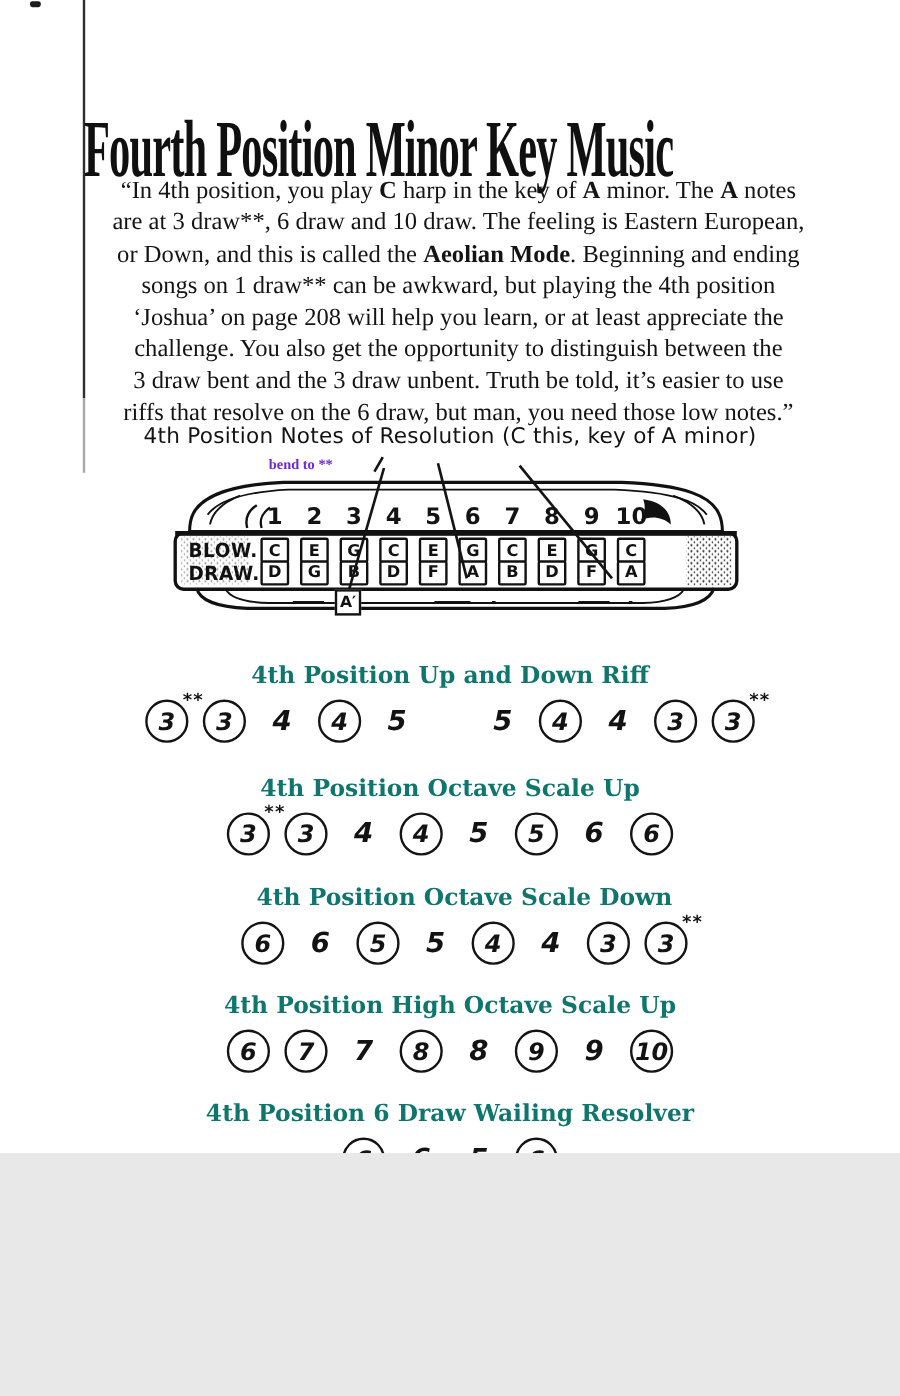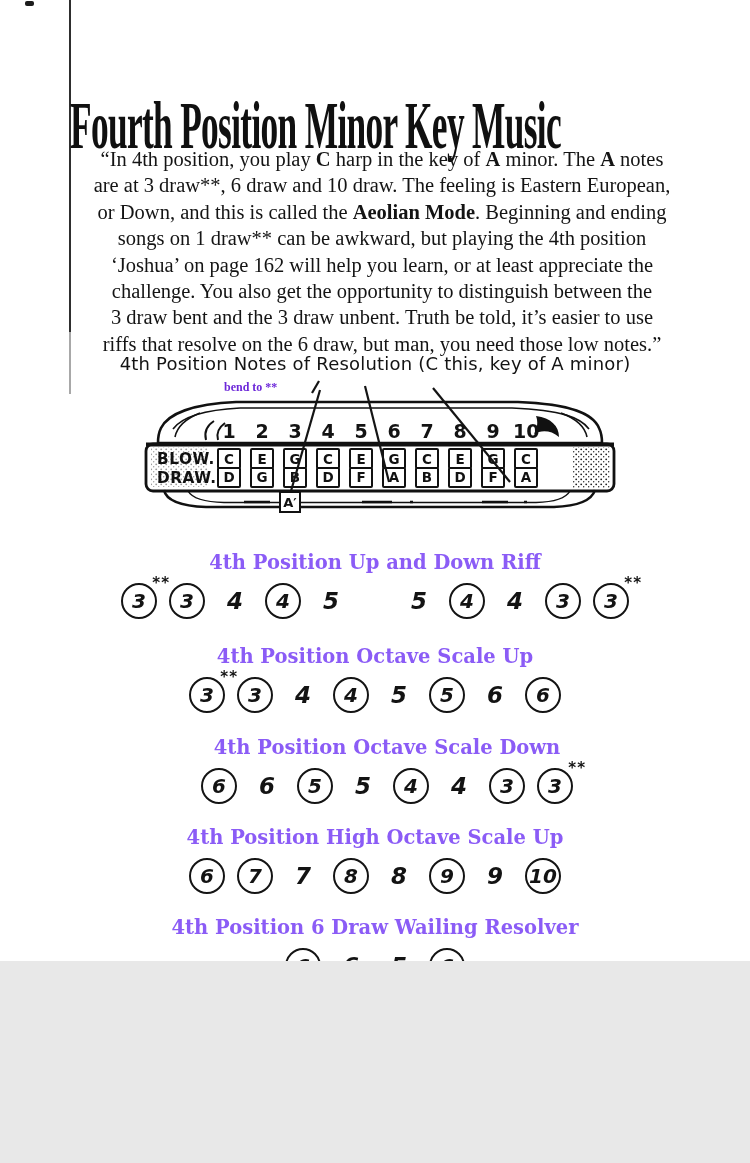--- a/index.html
+++ b/index.html
@@ -64,21 +64,21 @@
     position:absolute; left:139px; top:113px; z-index:5; box-sizing:border-box;
     width:22px; height:22px; border:2.2px solid #111; background:#fff;
     display:flex; align-items:center; justify-content:center;
     font-family:"DejaVu Sans", sans-serif; font-weight:800; font-size:13px; color:#111;
   }
 
   
   .riff{position:absolute; left:0; width:750px; text-align:center;}
   .riff-title{
     font-family:"DejaVu Serif", serif; font-weight:700; font-size:19.5px;
-    line-height:24px; color:#8b5cf6;
+    line-height:24px; color:#0f766e;
   }
   .riff-row{
     margin-top:8px; display:flex; justify-content:center; align-items:center; gap:12px;
   }
   .riff-note{
     position:relative; width:36px; height:36px; box-sizing:border-box; flex:0 0 auto;
     display:flex; align-items:center; justify-content:center;
     font-family:"DejaVu Sans", sans-serif; font-style:italic; font-weight:700;
     font-size:23px; color:#131313;
   }
@@ -102,21 +102,21 @@
   <div class="gutter-line-fade"></div>
   <div class="corner-speck"></div>
 
   <h1 class="title">Fourth Position Minor Key Music</h1>
 
   <div class="para" id="paragraph">
       <div class="para-line"><span>“In 4th position, you play </span><span class="b">C</span><span> harp in the key of </span><span class="b">A</span><span> minor. The </span><span class="b">A</span><span> notes</span></div>
       <div class="para-line"><span>are at 3 draw**, 6 draw and 10 draw. The feeling is Eastern European,</span></div>
       <div class="para-line"><span>or Down, and this is called the </span><span class="b">Aeolian Mode</span><span>. Beginning and ending</span></div>
       <div class="para-line"><span>songs on 1 draw** can be awkward, but playing the 4th position</span></div>
-      <div class="para-line"><span>‘Joshua’ on page 162 will help you learn, or at least appreciate the</span></div>
+      <div class="para-line"><span>‘Joshua’ on page 208 will help you learn, or at least appreciate the</span></div>
       <div class="para-line"><span>challenge. You also get the opportunity to distinguish between the</span></div>
       <div class="para-line"><span>3 draw bent and the 3 draw unbent. Truth be told, it’s easier to use</span></div>
       <div class="para-line"><span>riffs that resolve on the 6 draw, but man, you need those low notes.”</span></div>
     </div>
 
   <div class="caption">4th Position Notes of Resolution (C this, key of A minor)</div>
 
   <div class="harmonica">
 
     <svg class="h-art" width="480" height="154" viewBox="0 0 480 154">

